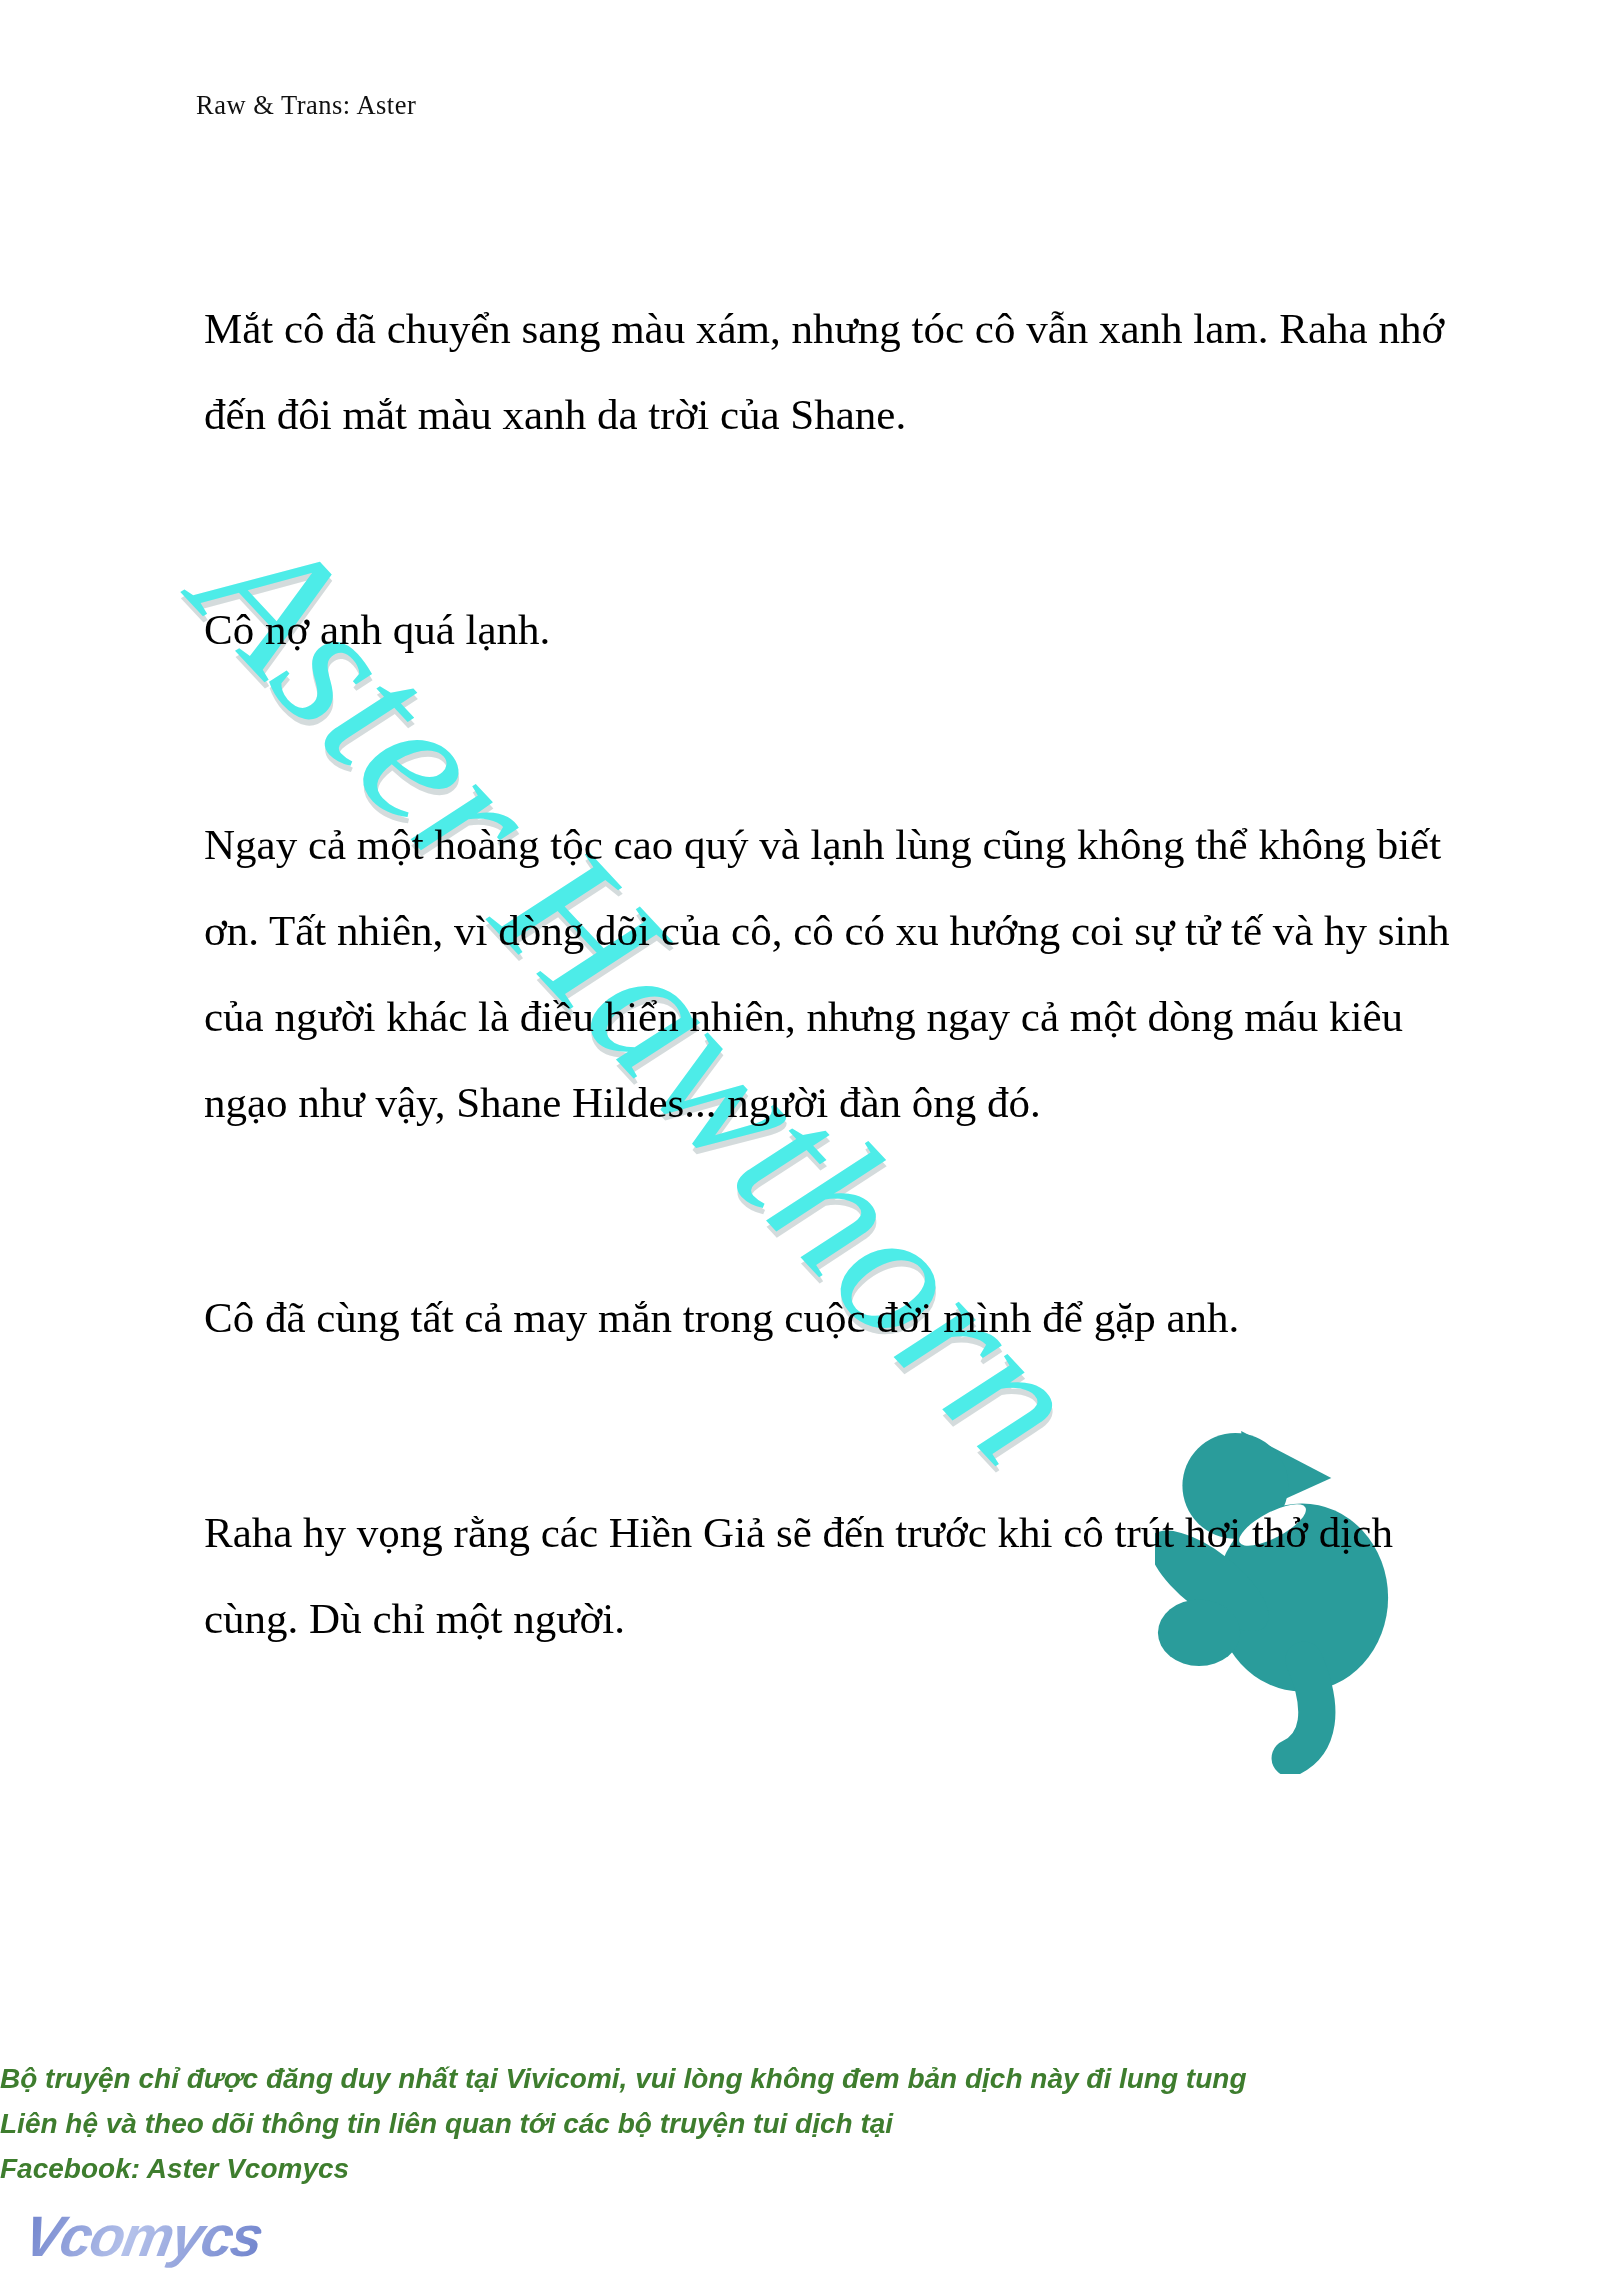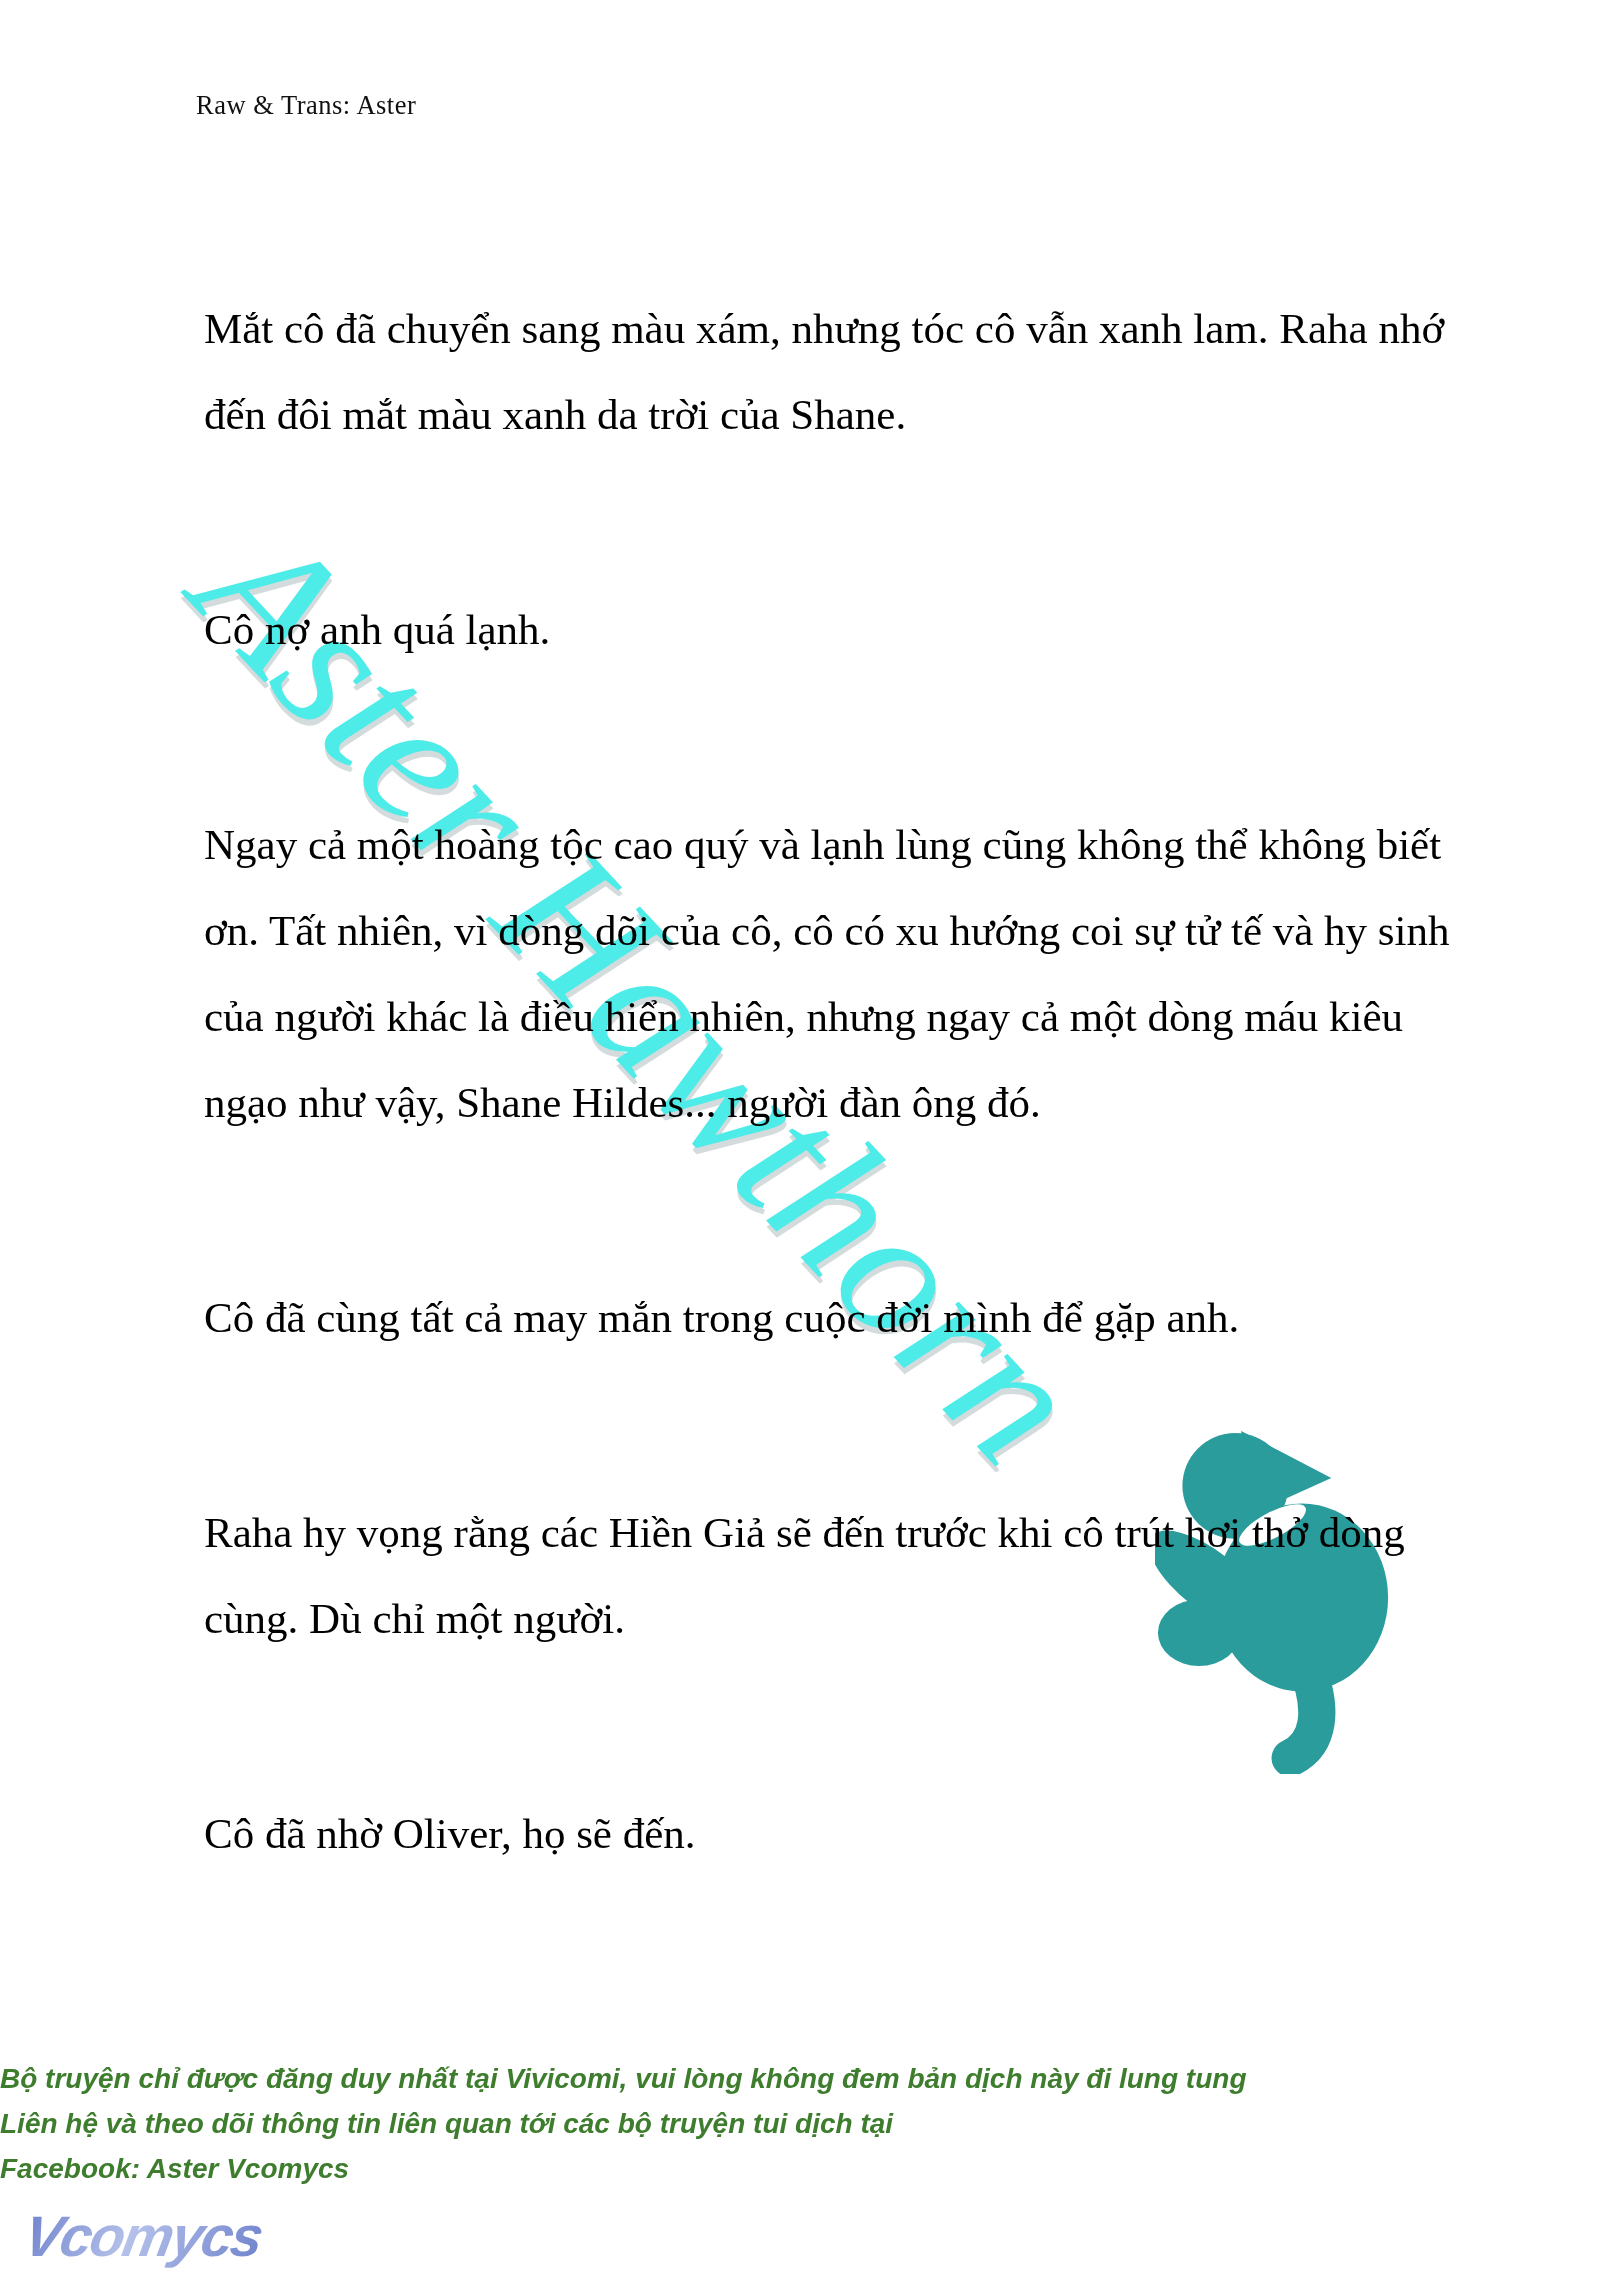--- a/index.html
+++ b/index.html
@@ -106,22 +106,21 @@
       <path d="M152,246 C174,296 168,332 138,346" stroke="#2a9c9b" stroke-width="38" stroke-linecap="round" fill="none"></path>
     </g>
     <ellipse cx="120" cy="108" rx="38" ry="13" fill="#ffffff" transform="rotate(-28 120 108)"></ellipse>
   </svg>
 
   <div class="content">
     <p>Mắt cô đã chuyển sang màu xám, nhưng tóc cô vẫn xanh lam. Raha nhớ đến đôi mắt màu xanh da trời của Shane.</p>
     <p>Cô nợ anh quá lạnh.</p>
     <p>Ngay cả một hoàng tộc cao quý và lạnh lùng cũng không thể không biết ơn. Tất nhiên, vì dòng dõi của cô, cô có xu hướng coi sự tử tế và hy sinh của người khác là điều hiển nhiên, nhưng ngay cả một dòng máu kiêu ngạo như vậy, Shane Hildes... người đàn ông đó.</p>
     <p>Cô đã cùng tất cả may mắn trong cuộc đời mình để gặp anh.</p>
-    <p>Raha hy vọng rằng các Hiền Giả sẽ đến trước khi cô trút hơi thở dòng cùng. Dù chỉ một người.</p>
-    <p>Cô đã nhờ Oliver, họ sẽ đến.</p>
+    <p>Raha hy vọng rằng các Hiền Giả sẽ đến trước khi cô trút hơi thở dịch cùng. Dù chỉ một người.</p>
   </div>
 
   <div class="footer">
     <div>Bộ truyện chỉ được đăng duy nhất tại Vivicomi, vui lòng không đem bản dịch này đi lung tung</div>
     <div>Liên hệ và theo dõi thông tin liên quan tới các bộ truyện tui dịch tại</div>
     <div>Facebook: Aster Vcomycs</div>
   </div>
 
   <div class="logo">Vcomycs</div>
 

